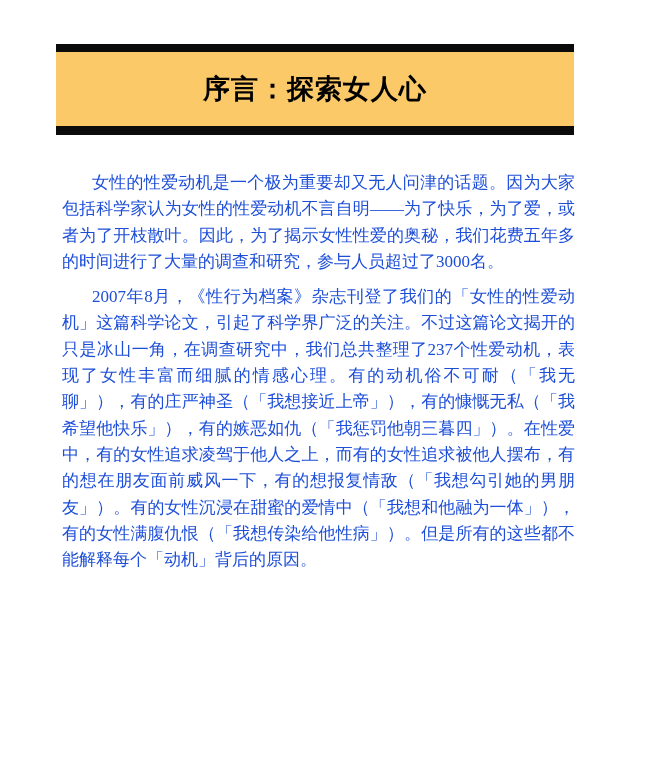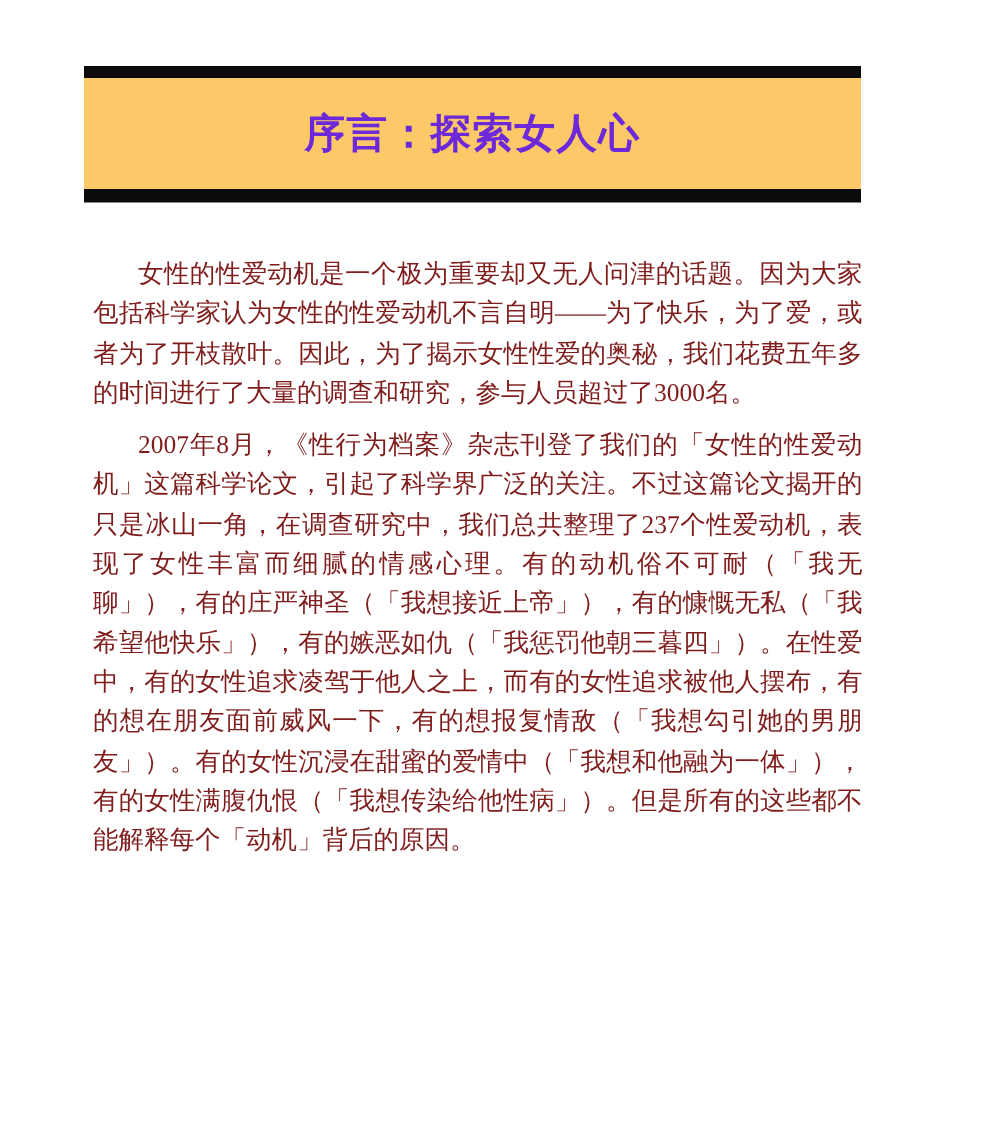--- a/index.html
+++ b/index.html
@@ -60,23 +60,23 @@
   }
 </style>
 </head>
 <body>
 
 <div class="page">
 
   <div class="chapter-header">
     <div class="header-rule-top" style="background: rgb(11, 11, 11);"></div>
     <div class="title-banner" style="background: rgb(251, 201, 103);">
-      <span class="chapter-title" style="color: #6d28d9;">序言：探索女人心</span>
+      <span class="chapter-title" style="color: #000000;">序言：探索女人心</span>
     </div>
     <div class="header-rule-bottom" style="background: rgb(11, 11, 11);"></div>
   </div>
 
-  <div class="page-body" style="color: #7f1d1d;">
+  <div class="page-body" style="color: #1d4ed8;">
     <p>女性的性爱动机是一个极为重要却又无人问津的话题。因为大家包括科学家认为女性的性爱动机不言自明——为了快乐，为了爱，或者为了开枝散叶。因此，为了揭示女性性爱的奥秘，我们花费五年多的时间进行了大量的调查和研究，参与人员超过了3000名。</p>
     <p>2007年8月，《性行为档案》杂志刊登了我们的「女性的性爱动机」这篇科学论文，引起了科学界广泛的关注。不过这篇论文揭开的只是冰山一角，在调查研究中，我们总共整理了237个性爱动机，表现了女性丰富而细腻的情感心理。有的动机俗不可耐（「我无聊」），有的庄严神圣（「我想接近上帝」），有的慷慨无私（「我希望他快乐」），有的嫉恶如仇（「我惩罚他朝三暮四」）。在性爱中，有的女性追求凌驾于他人之上，而有的女性追求被他人摆布，有的想在朋友面前威风一下，有的想报复情敌（「我想勾引她的男朋友」）。有的女性沉浸在甜蜜的爱情中（「我想和他融为一体」），有的女性满腹仇恨（「我想传染给他性病」）。但是所有的这些都不能解释每个「动机」背后的原因。</p>
   </div>
 
 </div>
 
 </body></html>

